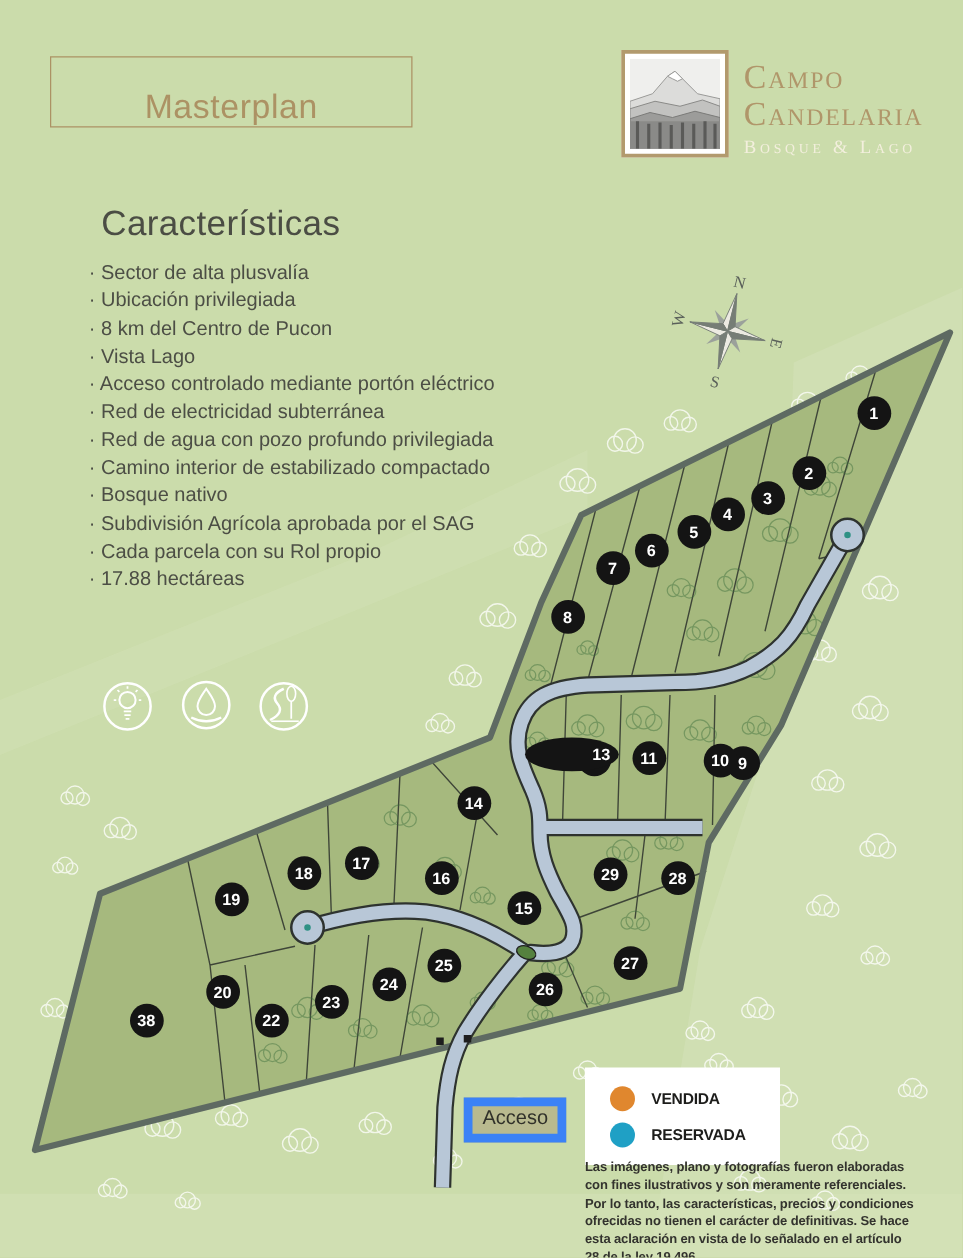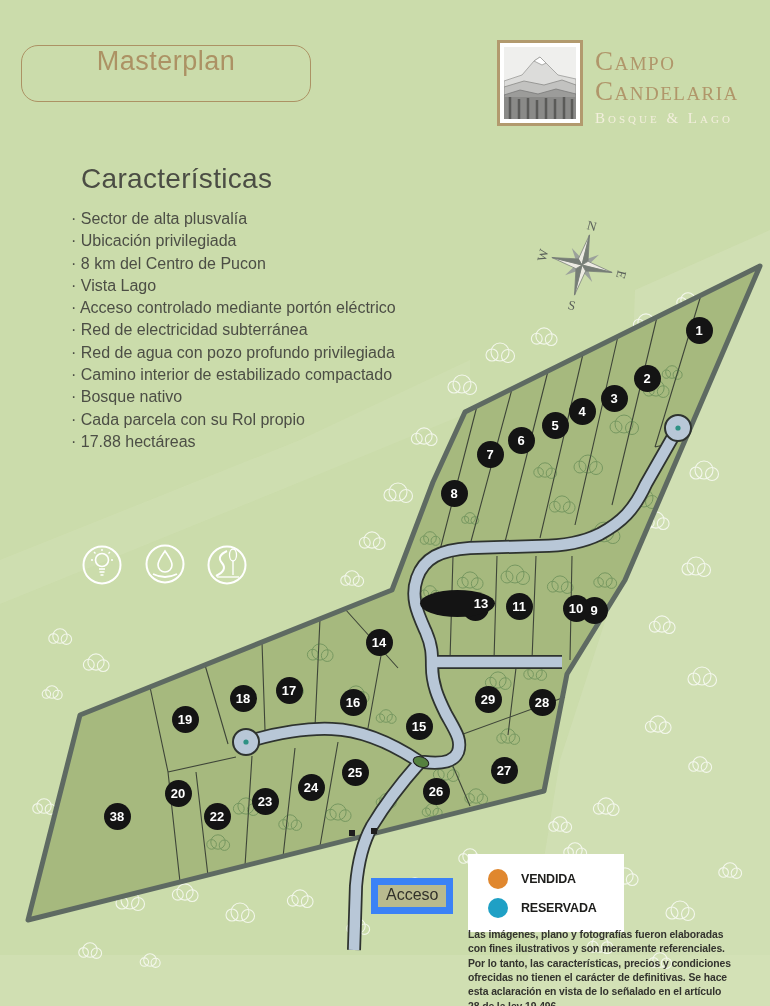--- a/index.html
+++ b/index.html
@@ -7,23 +7,23 @@
     width:770px;height:1006px;position:relative;overflow:hidden;
     background:#cbdcab;
     font-family:"Liberation Sans",sans-serif;
     -webkit-font-smoothing:antialiased;
   }
   #scene{position:absolute;left:0;top:0;width:770px;height:1006px;}
   .overlay{position:absolute;}
 
   
   .title-box{
-    left:21px;top:45px;width:288px;height:55px;
-    border:1.6px solid #ac9264;border-radius:17px;
-    display:flex;align-items:flex-start;justify-content:center;
+    left:40px;top:45px;width:288px;height:55px;
+    border:1.6px solid #ac9264;border-radius:0;
+    display:flex;align-items:flex-end;justify-content:center;
   }
   .title-box span{font-size:27px;color:#ac9264;letter-spacing:.5px;}
 
   
   .logo-frame{
     left:497px;top:40px;width:72px;height:72px;
     border:3px solid #b29a6e;background:#fff;padding:4px;
   }
   .logo-frame svg{display:block;}
   .logo-text{left:595px;top:46px;width:175px;font-family:"Liberation Serif",serif;}
@@ -407,20 +407,21 @@
 <ul class="overlay feat-list">
     <li>Sector de alta plusvalía</li>
     <li>Ubicación privilegiada</li>
     <li>8 km del Centro de Pucon</li>
     <li>Vista Lago</li>
     <li>Acceso controlado mediante portón eléctrico</li>
     <li>Red de electricidad subterránea</li>
     <li>Red de agua con pozo profundo privilegiada</li>
     <li>Camino interior de estabilizado compactado</li>
     <li>Bosque nativo</li>
+    <li>Subdivisión Agrícola aprobada por el SAG</li>
     <li>Cada parcela con su Rol propio</li>
     <li>17.88 hectáreas</li>
   </ul>
 
 <div id="parcel-layer">
     <div class="parcel-marker" style="left: 685.5px; top: 316.5px;">1</div>
     <div class="parcel-marker" style="left: 633.5px; top: 364.5px;">2</div>
     <div class="parcel-marker" style="left: 600.5px; top: 384.5px;">3</div>
     <div class="parcel-marker" style="left: 568.5px; top: 397.5px;">4</div>
     <div class="parcel-marker" style="left: 541.5px; top: 411.5px;">5</div>

